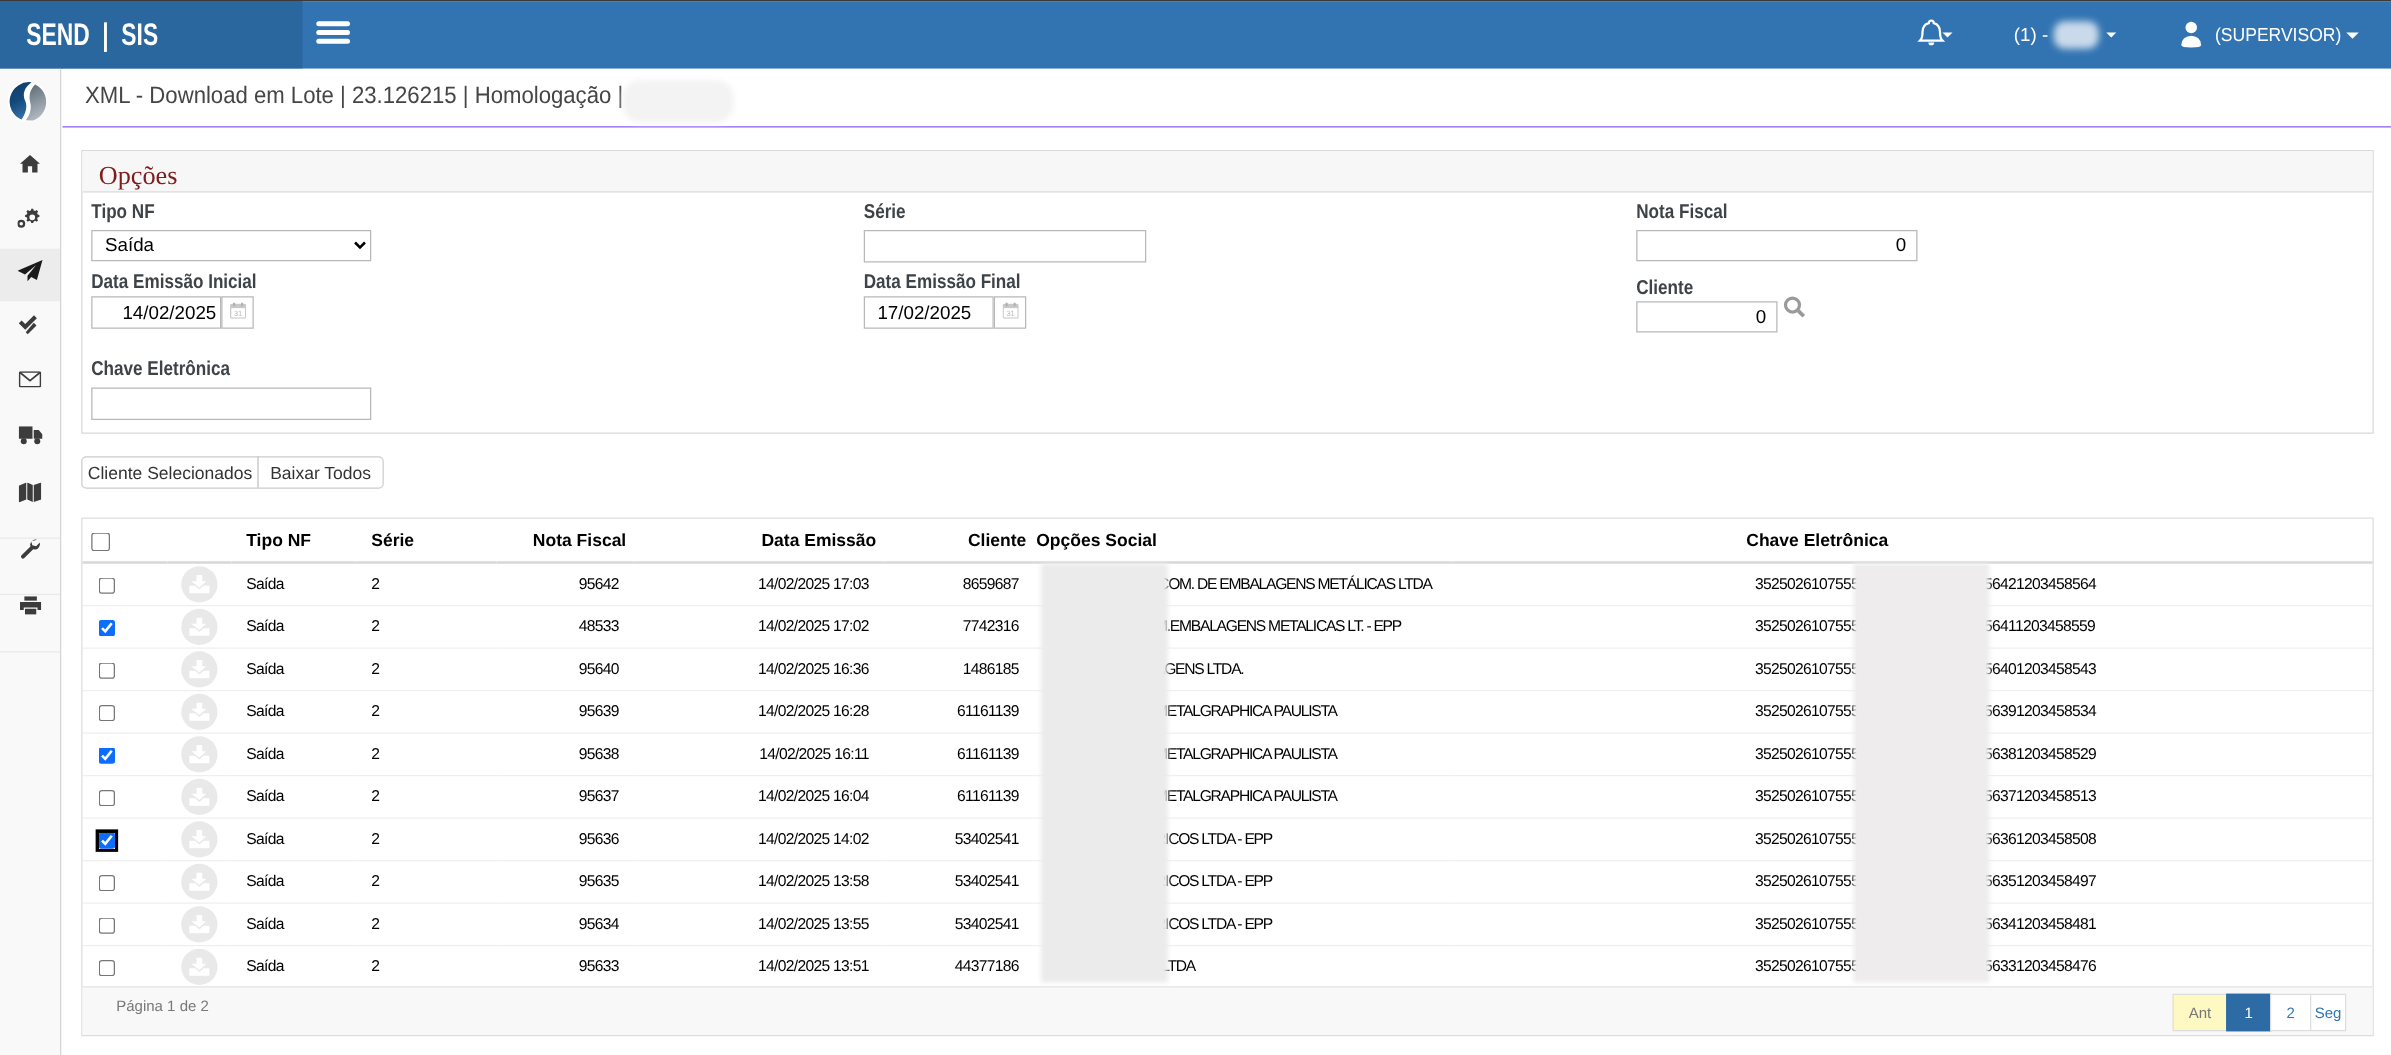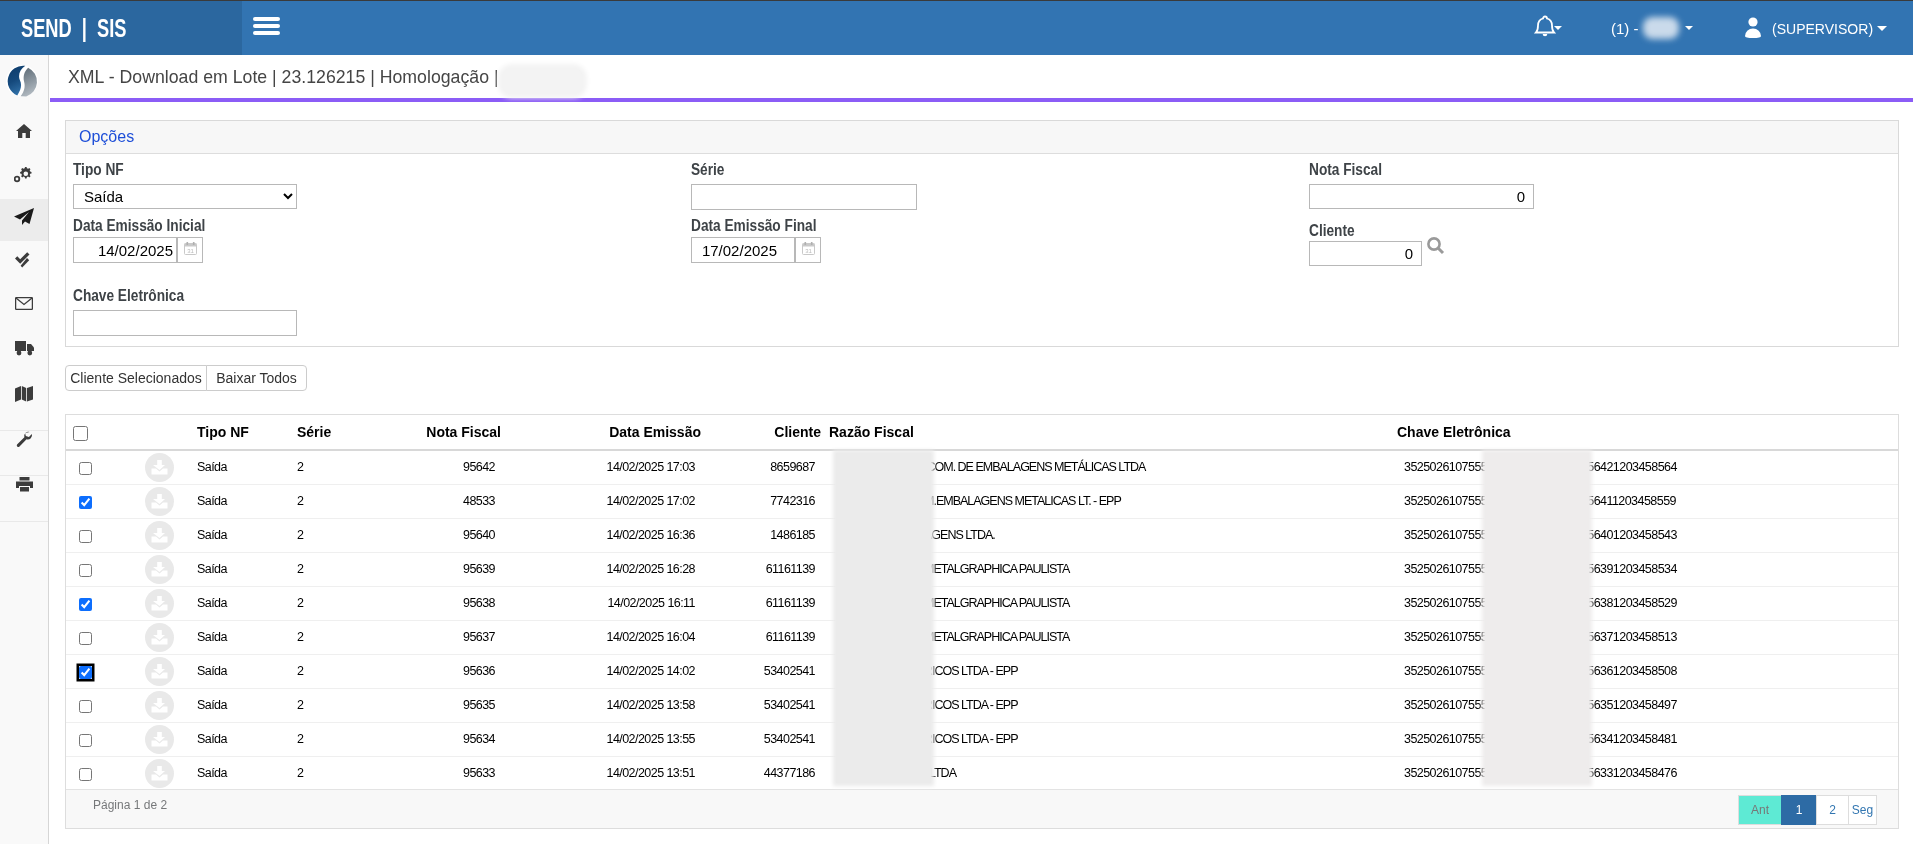--- a/index.html
+++ b/index.html
@@ -17,27 +17,27 @@
 #hamb div { height:4px; background:#fff; border-radius:2px; margin-bottom:3px; }
 .navtext { color:#fff; font-size:15px; }
 .caret { display:inline-block; width:0; height:0; border-left:4px solid transparent; border-right:4px solid transparent; border-top:4px solid #fff; vertical-align:middle; }
 
 
 #sidebar { position:absolute; left:0; top:55px; width:49px; height:789px; background:#f9f9f9; border-right:1px solid #d6d6d6; }
 .sice { position:absolute; left:0; width:48px; display:flex; justify-content:center; }
 .sline { position:absolute; left:0; width:48px; height:1px; background:#e9e9e9; }
 
 
-#pagehead { position:absolute; left:50px; top:55px; width:1863px; height:47px; background:#fff; border-bottom:4px solid #8b5cf6; }
+#pagehead { position:absolute; left:50px; top:55px; width:1863px; height:47px; background:#fff; border-bottom:1px solid #8b5cf6; }
 #pagetitle { position:absolute; left:18px; top:11px; font-size:19px; color:#454545; transform:scaleX(0.932); transform-origin:0 0; white-space:nowrap; }
 
 
 #panel { position:absolute; left:65px; top:120px; width:1834px; height:227px; background:#fff; border:1px solid #d9d9d9; }
 #panelhead { position:absolute; left:0; top:0; width:100%; height:33px; background:#f7f7f7; border-bottom:1px solid #dddddd; }
-#panelhead span { position:absolute; left:13px; top:7px; font-size:16px; color:#1d4ed8; }
+#panelhead span { position:absolute; left:13px; top:7px; font-size:21px; color:#7f1d1d;font-family:Liberation Serif, serif; }
 .flabel { position:absolute; font-size:16px; font-weight:bold; color:#3e4347; transform:scaleX(0.855); transform-origin:0 0; white-space:nowrap; }
 .finput { position:absolute; border:1px solid #b8b8b8; background:#fff; font-size:15px; color:#000; font-family:"Liberation Sans",sans-serif; }
 .num { text-align:right; padding-right:8px; }
 select.finput { padding-left:6px; }
 .calbtn { position:absolute; border:1px solid #b8b8b8; background:#fff; width:26px; }
 
 
 .bbtn { position:absolute; top:365px; height:26px; background:#fff; border:1px solid #cccccc; font-size:14px; color:#333; font-family:"Liberation Sans",sans-serif; text-align:center; line-height:24px; }
 #btn1 { left:65px; width:142px; border-radius:4px 0 0 4px; }
 #btn2 { left:206px; width:101px; border-radius:0 4px 4px 0; }
@@ -242,21 +242,21 @@
       </colgroup>
 <tbody>
         <tr>
   <th style="text-align:left"><input type="checkbox" class="cb" id="cball" style=""></th>
   <th></th>
   <th class="l">Tipo NF</th>
   <th class="l">Série</th>
   <th class="r">Nota Fiscal</th>
   <th class="r">Data Emissão</th>
   <th class="r">Cliente</th>
-  <th class="l" style="padding-left:2px">Razão Fiscal</th>
+  <th class="l" style="padding-left:2px">Opções Social</th>
   <th class="l" style="padding-left:236px">Chave Eletrônica</th>
 </tr>
 <tr class="r1">
   <td><input type="checkbox" class="cb" style=""></td>
   <td>
             <div class="dlcirc">
               <svg width="17" height="15" viewBox="0 0 17 15" fill="#fff">
                 <path d="M6.2 0 h4.6 v5 h3.2 L8.5 10 L2.0 5 h4.2 z"></path>
                 <path d="M0.5 8.5 h4.5 l3.5 3 l3.5 -3 h4.5 v6 h-16 z"></path>
               </svg>
@@ -429,21 +429,21 @@
   <td class="r">95633</td>
   <td class="r">14/02/2025 13:51</td>
   <td class="r">44377186</td>
   <td class="l" style="padding-left:97px; overflow:hidden; white-space:nowrap; letter-spacing:-1px;">&nbsp;&nbsp;LTDA</td>
   <td style="padding-left:243px; white-space:nowrap;">3525026107555<span style="display:inline-block;width:100px;"></span>56331203458476</td>
 </tr>
 </tbody>
     </table>
 <div id="tfoot">
   <div id="pgtext">Página 1 de 2</div>
-  <div class="pgbtn" style="left:1672px; width:44px; color:#777; background:#5eead4;">Ant</div>
+  <div class="pgbtn" style="left:1672px; width:44px; color:#777; background:#fef9c3;">Ant</div>
   <div class="pgbtn" style="left:1715px; width:36px; color:#fff; background:#2d6ba5; border-color:#2d6ba5;">1</div>
   <div class="pgbtn" style="left:1750px; width:33px;">2</div>
   <div class="pgbtn" style="left:1782px; width:29px;">Seg</div>
 </div>
 </div>
 
 <div class="blur" style="left:502px; top:68px; width:81px; height:26px; background:#f3f3f3; border-radius:10px; box-shadow:0 0 5px 4px #f3f3f3;"></div>
 <div class="blur" style="left:1643px; top:17px; width:36px; height:22px; background:rgba(240,244,249,0.8); border-radius:9px; filter:blur(3px);"></div>
 <div class="blur" style="left:836px; top:453px; width:95px; height:330px; background:#ebebeb; box-shadow:0 0 4px 3px #ebebeb;"></div>
 <div class="blur" style="left:1485px; top:453px; width:104px; height:330px; background:#eeecec; box-shadow:0 0 4px 3px #eeecec;"></div>

